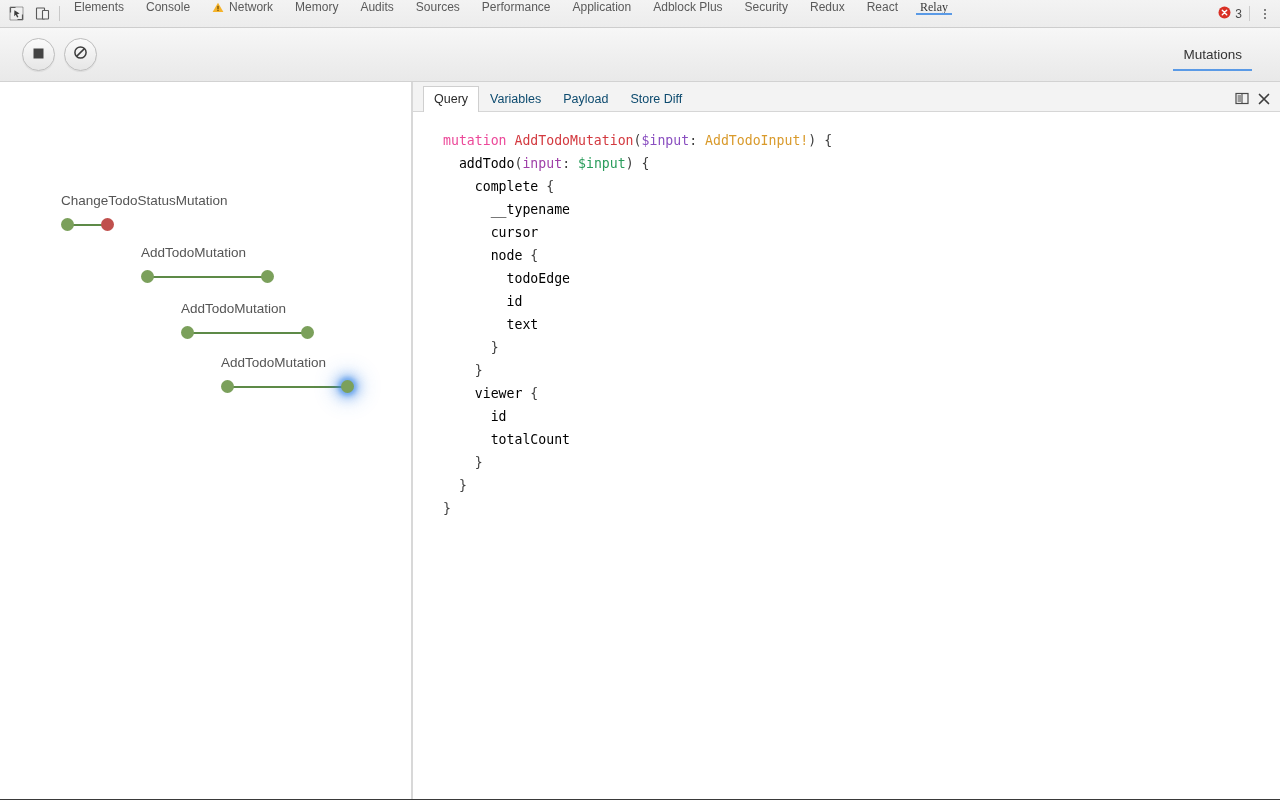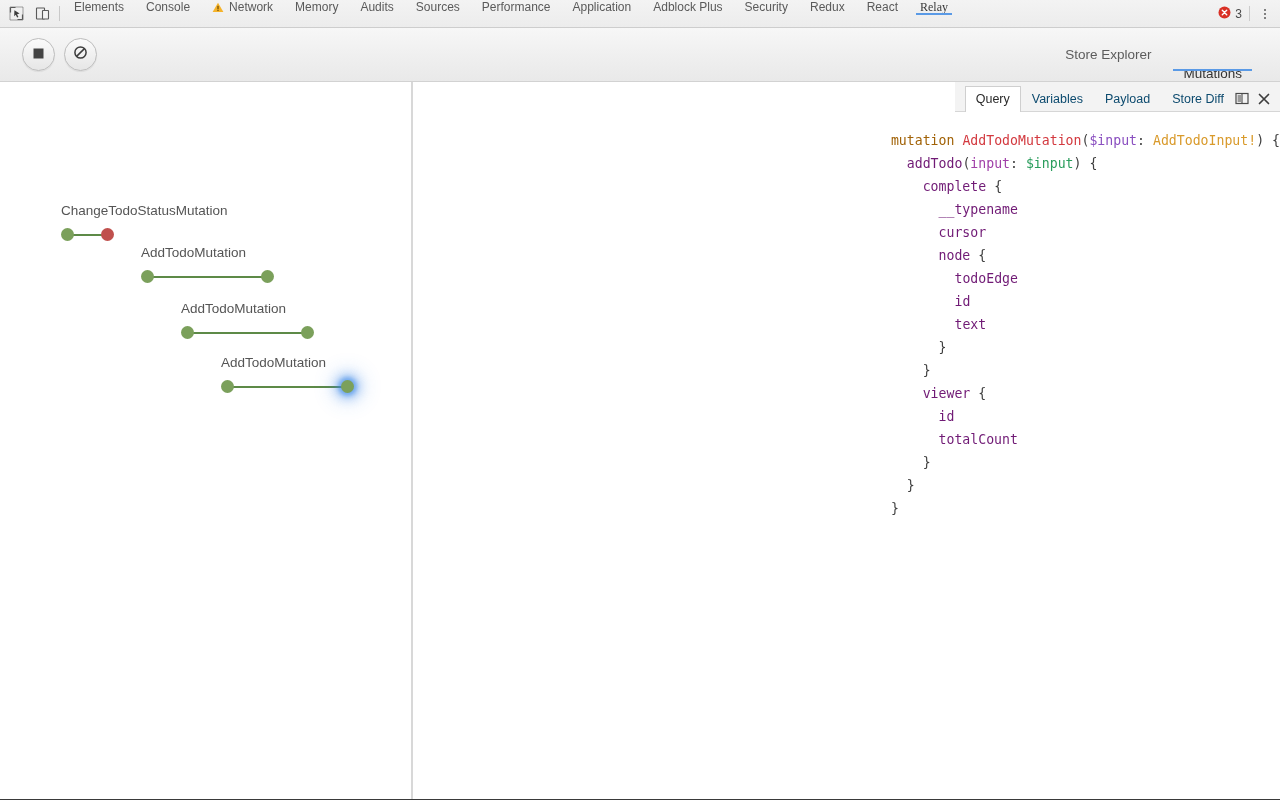--- a/index.html
+++ b/index.html
@@ -144,21 +144,21 @@
   .panel-tab {
     display: flex;
     align-items: center;
     padding: 0 16px;
     font-size: 13.5px;
     color: #5c5c5c;
     cursor: pointer;
     position: relative;
     white-space: nowrap;
   }
-  .panel-tab.active { color: #333; align-items: flex-end; }
+  .panel-tab.active { color: #333; }
   .panel-tab.active::after {
     content: "";
     position: absolute;
     left: 6px; right: 6px; bottom: 10px;
     height: 2px;
     background: #5a9ae6;
   }
 
   
   .main-split {
@@ -226,21 +226,20 @@
     flex: none;
   }
 
   
   .query-pane {
     flex: 1;
     display: flex;
     flex-direction: column;
     background: #ffffff;
     min-width: 0;
-    align-items: flex-end;
   }
   .query-tabbar {
     height: 29px;
     background: #f3f3f3;
     border-bottom: 1px solid #d6d6d6;
     display: flex;
     align-items: flex-end;
     padding-left: 10px;
     position: relative;
   }
@@ -275,26 +274,26 @@
     overflow: hidden;
   }
   pre.code {
     margin: 0;
     font-family: "DejaVu Sans Mono", monospace;
     font-size: 13.2px;
     line-height: 23px;
     color: #3a3a3a;
     white-space: pre;
   }
-  .tk-kw    { color: #a16207; }
+  .tk-kw    { color: #ec4899; }
   .tk-opname{ color: #d3393f; }
   .tk-var   { color: #8a4fc0; }
   .tk-vargr { color: #2a9d5c; }
   .tk-type  { color: #d99a2b; }
-  .tk-field { color: #701a75; }
+  .tk-field { color: #000000; }
   .tk-arg   { color: #a040a8; }
   .tk-punct { color: #3f3f3f; }
   .window-bottom {
     position: absolute;
     left: 0; right: 0; bottom: 0;
     height: 1px;
     background: #3a3a3a;
   }
   .left-bottom-strip {
     position: absolute;
@@ -404,33 +403,30 @@
     <div class="round-btn">
       <span>
         <svg width="15" height="15" viewBox="0 0 15 15">
           <circle cx="7.5" cy="7.5" r="5.6" stroke="#3d3d3d" stroke-width="1.5" fill="none"></circle>
           <path d="M3.6 11.4 L11.4 3.6" stroke="#3d3d3d" stroke-width="1.5"></path>
         </svg>
       </span>
     </div>
   </div>
   <div class="rt-right">
-      <div class="panel-tab">
-        <span>Store Explorer</span>
-      </div>
       <div class="panel-tab active">
         <span>Mutations</span>
       </div>
     </div>
 </div>
 
 <div class="main-split">
 
   <div class="timeline-pane">
-      <div class="mut-row" style="top: 112px; left: 0px; width: 411px; margin-top: 10px;">
+      <div class="mut-row" style="top: 112px; left: 0px; width: 411px;">
         <div class="mut-label" style="left: 61px;">ChangeTodoStatusMutation</div>
         <div class="mut-bar" style="left: 61px; width: 53px;">
           <div class="mut-line" style="background: rgb(93, 138, 71);"></div>
           <div class="mut-dot start dot-green" style="background: rgb(123, 160, 91);"></div>
           <div class="mut-dot end dot-red" style="background: rgb(192, 80, 77);"></div>
         </div>
       </div>
       <div class="mut-row" style="top: 164px; left: 0px; width: 411px;">
         <div class="mut-label" style="left: 141px;">AddTodoMutation</div>
         <div class="mut-bar" style="left: 141px; width: 133px;">

